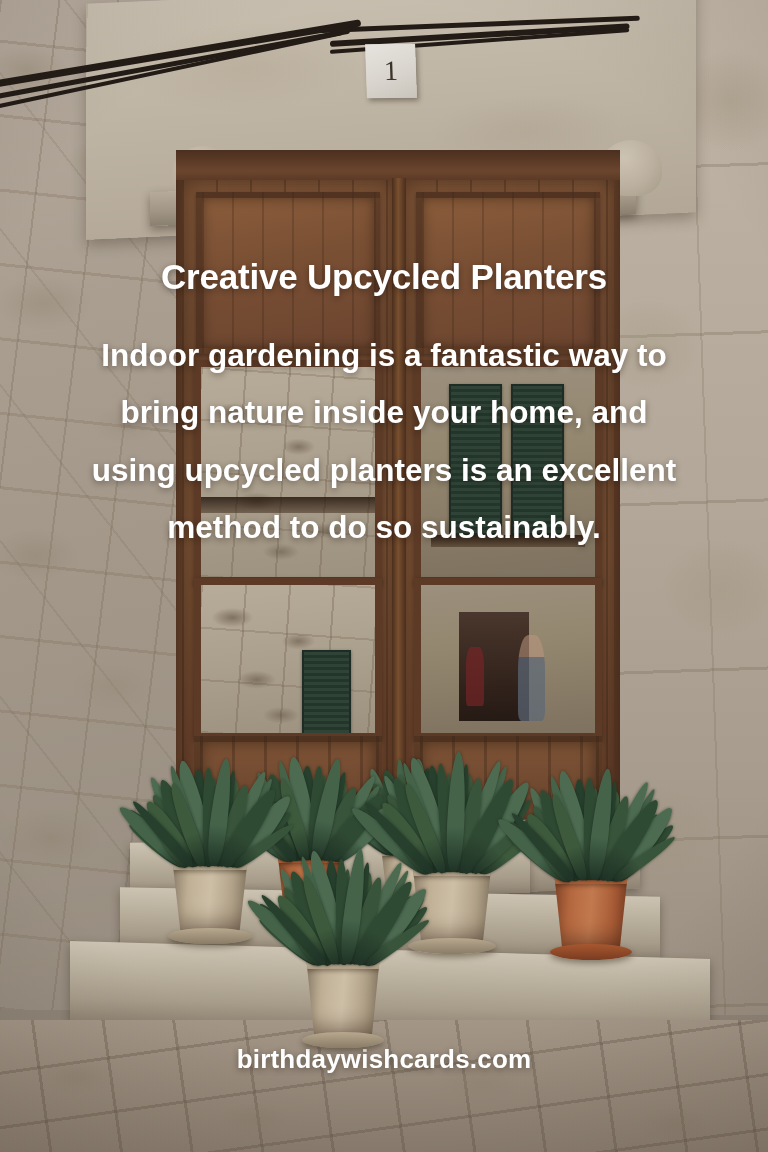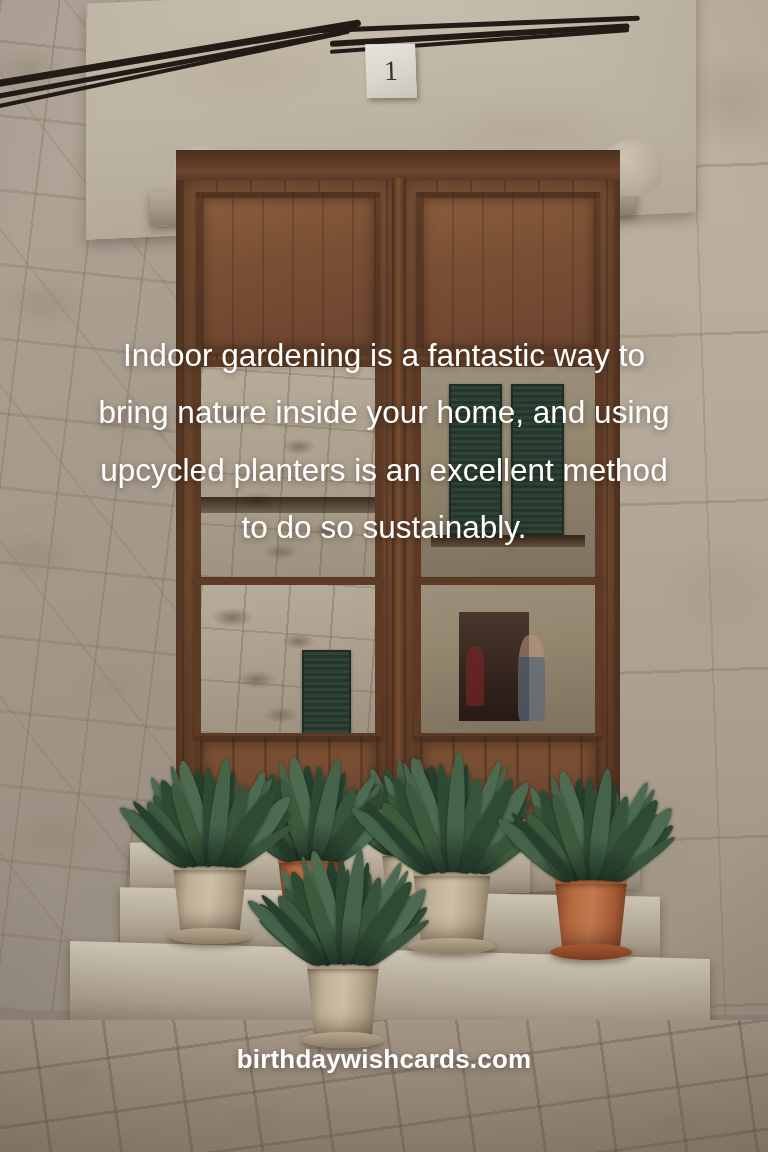--- a/index.html
+++ b/index.html
@@ -363,21 +363,21 @@
     font-size: 35px;
     font-weight: bold;
     letter-spacing: -0.2px;
     line-height: 1.18;
     text-shadow: 0 2px 6px rgba(30,20,12,.42);
   }
   .body-copy {
     position: absolute;
     left: 86px; right: 86px; top: 327px;
     font-size: 31.5px;
-    font-weight: normal;
+    font-weight: bold;
     line-height: 1.82;
     text-shadow: 0 2px 6px rgba(30,20,12,.42);
   }
   .footer-url {
     position: absolute;
     left: 0; right: 0; top: 1044px;
     font-size: 26px;
     font-weight: bold;
     letter-spacing: .2px;
     text-shadow: 0 2px 6px rgba(30,20,12,.45);
@@ -673,17 +673,18 @@
             <div class="pot-rim" style="background: linear-gradient(rgb(201, 126, 83) 0%, rgb(168, 92, 54) 100%); box-shadow: rgba(40, 28, 16, 0.4) 0px 2px 4px;"></div>
           </div>
           <div class="saucer" style="left: 2%; width: 96%; top: 190px; height: 16px; background: linear-gradient(rgb(168, 87, 47) 0%, rgb(121, 60, 33) 100%); box-shadow: rgba(40, 28, 16, 0.45) 0px 3px 6px;"></div>
         </div>
       </div>
 
     <div class="vignette"></div>
   </div>
 
   <div class="text-layer">
+    <div class="headline">Creative Upcycled Planters</div>
     <div class="body-copy">Indoor gardening is a fantastic way to bring nature inside your home, and using upcycled planters is an excellent method to do so sustainably.</div>
     <div class="footer-url">birthdaywishcards.com</div>
   </div>
 
 </div>
 
 </body></html>

